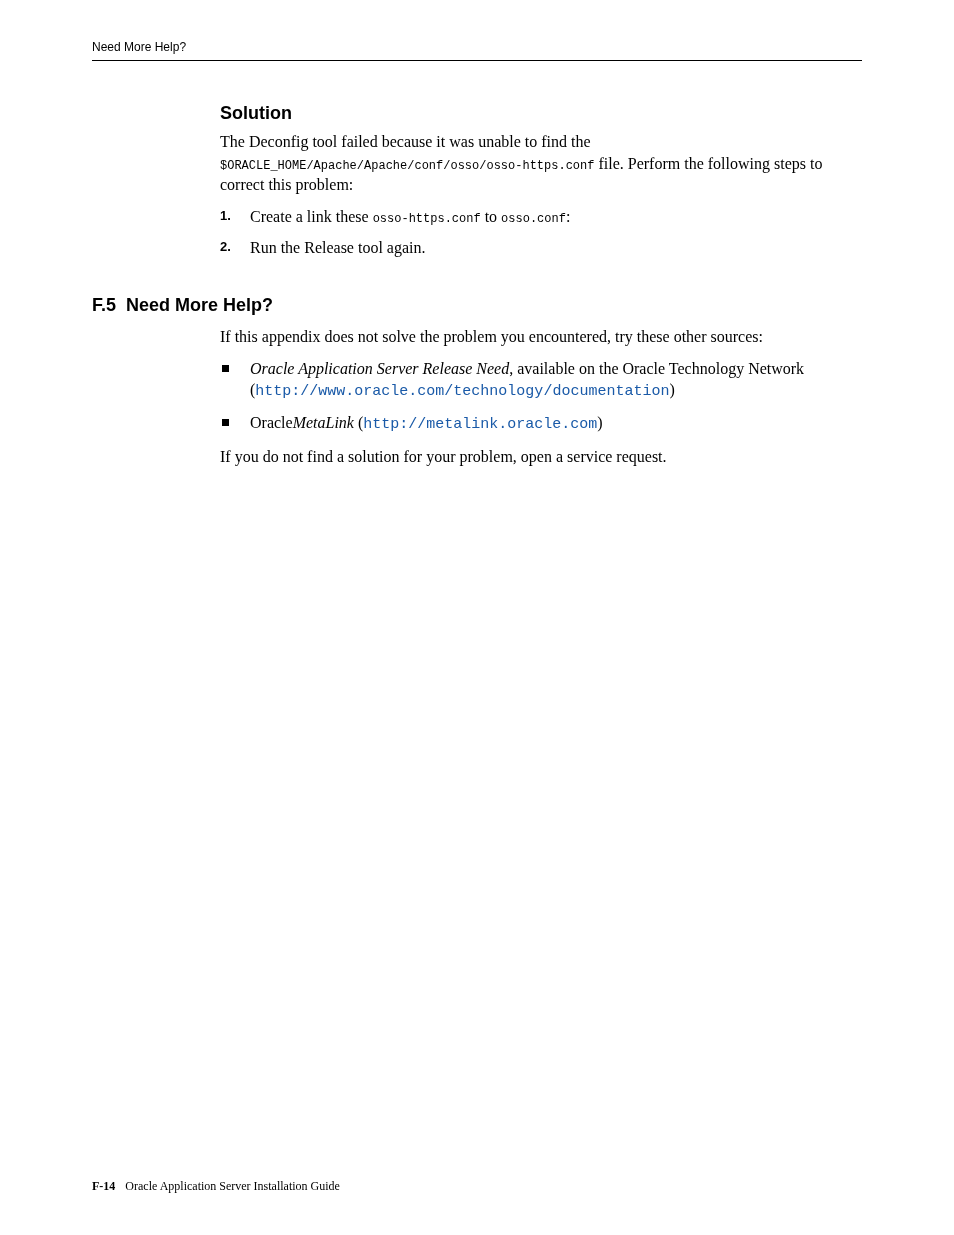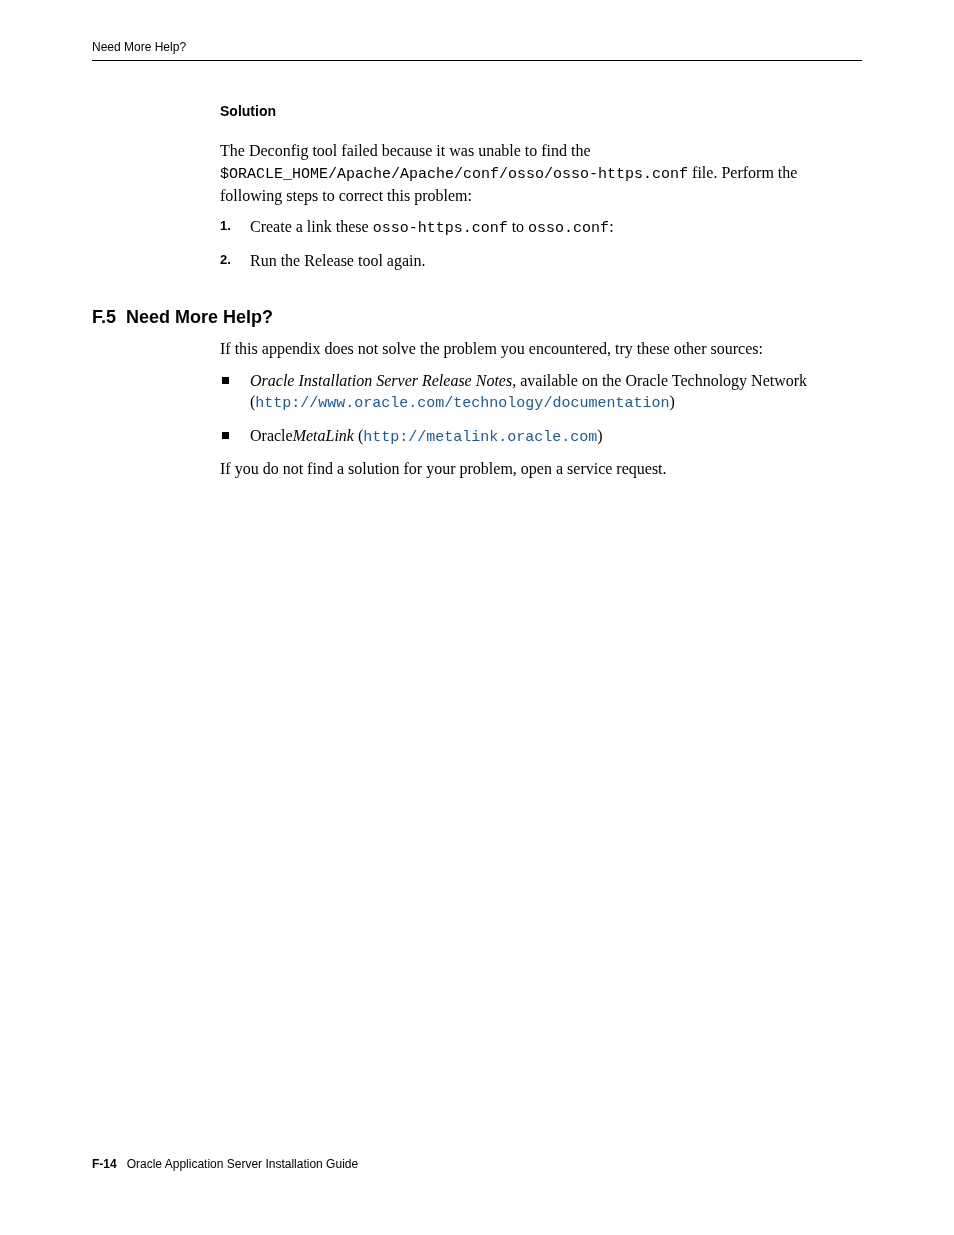--- a/index.html
+++ b/index.html
@@ -23,31 +23,31 @@
     padding-bottom: 6px;
     border-bottom: 1.5px solid #000;
     margin-bottom: 42px;
   }
   .content-indent {
     margin-left: 128px; 
   }
   .subheading {
     font-family: Helvetica, Arial, sans-serif;
     font-weight: bold;
-    font-size: 14px;
-    margin-bottom: 21px;
+    font-size: 18px;
+    margin-bottom: 7px;
   }
   p.body {
     font-size: 16px;
     line-height: 1.35;
     margin: 0 0 6px 0;
   }
   .mono {
     font-family: "Courier New", Courier, monospace;
-    font-size: 15px;
+    font-size: 12px;
   }
   ol.steps {
     list-style: none;
     padding: 0;
     margin: 10px 0 0 0;
   }
   ol.steps > li {
     position: relative;
     padding-left: 30px;
     font-size: 16px;
@@ -102,22 +102,22 @@
   .italic { font-style: italic; }
   a.link {
     color: #1a5aa8;
     text-decoration: none;
     font-family: "Courier New", Courier, monospace;
     font-size: 15px;
   }
   .footer {
     position: absolute;
     left: 92px;
-    bottom: 64px;
-    font-family: Liberation Sans, sans-serif;
+    bottom: 41px;
+    font-family: Liberation Serif, serif;
     font-size: 12px;
   }
   .footer .pn { font-weight: bold; margin-right: 10px; }
 </style>
 </head>
 <body>
 
 <div class="page">
   <div class="running-head">Need More Help?</div>
 
@@ -142,21 +142,21 @@
 
   <h2 class="section">
     <span class="secnum">F.5</span><span>Need More Help?</span>
   </h2>
 
   <div class="content-indent">
     <p class="body">If this appendix does not solve the problem you encountered, try these other sources:</p>
 
     <ul class="bullets">
       <li>
-        <span class="italic">Oracle Installation Server Release Notes</span><span>, available on the Oracle Technology Network (</span><a class="link">http://www.oracle.com/technology/documentation</a><span>)</span>
+        <span class="italic">Oracle Application Server Release Need</span><span>, available on the Oracle Technology Network (</span><a class="link">http://www.oracle.com/technology/documentation</a><span>)</span>
       </li>
       <li>
         <span>Oracle</span><span class="italic">MetaLink</span><span> (</span><a class="link">http://metalink.oracle.com</a><span>)</span>
       </li>
     </ul>
 
     <p class="body">If you do not find a solution for your problem, open a service request.</p>
   </div>
 </div>
 

